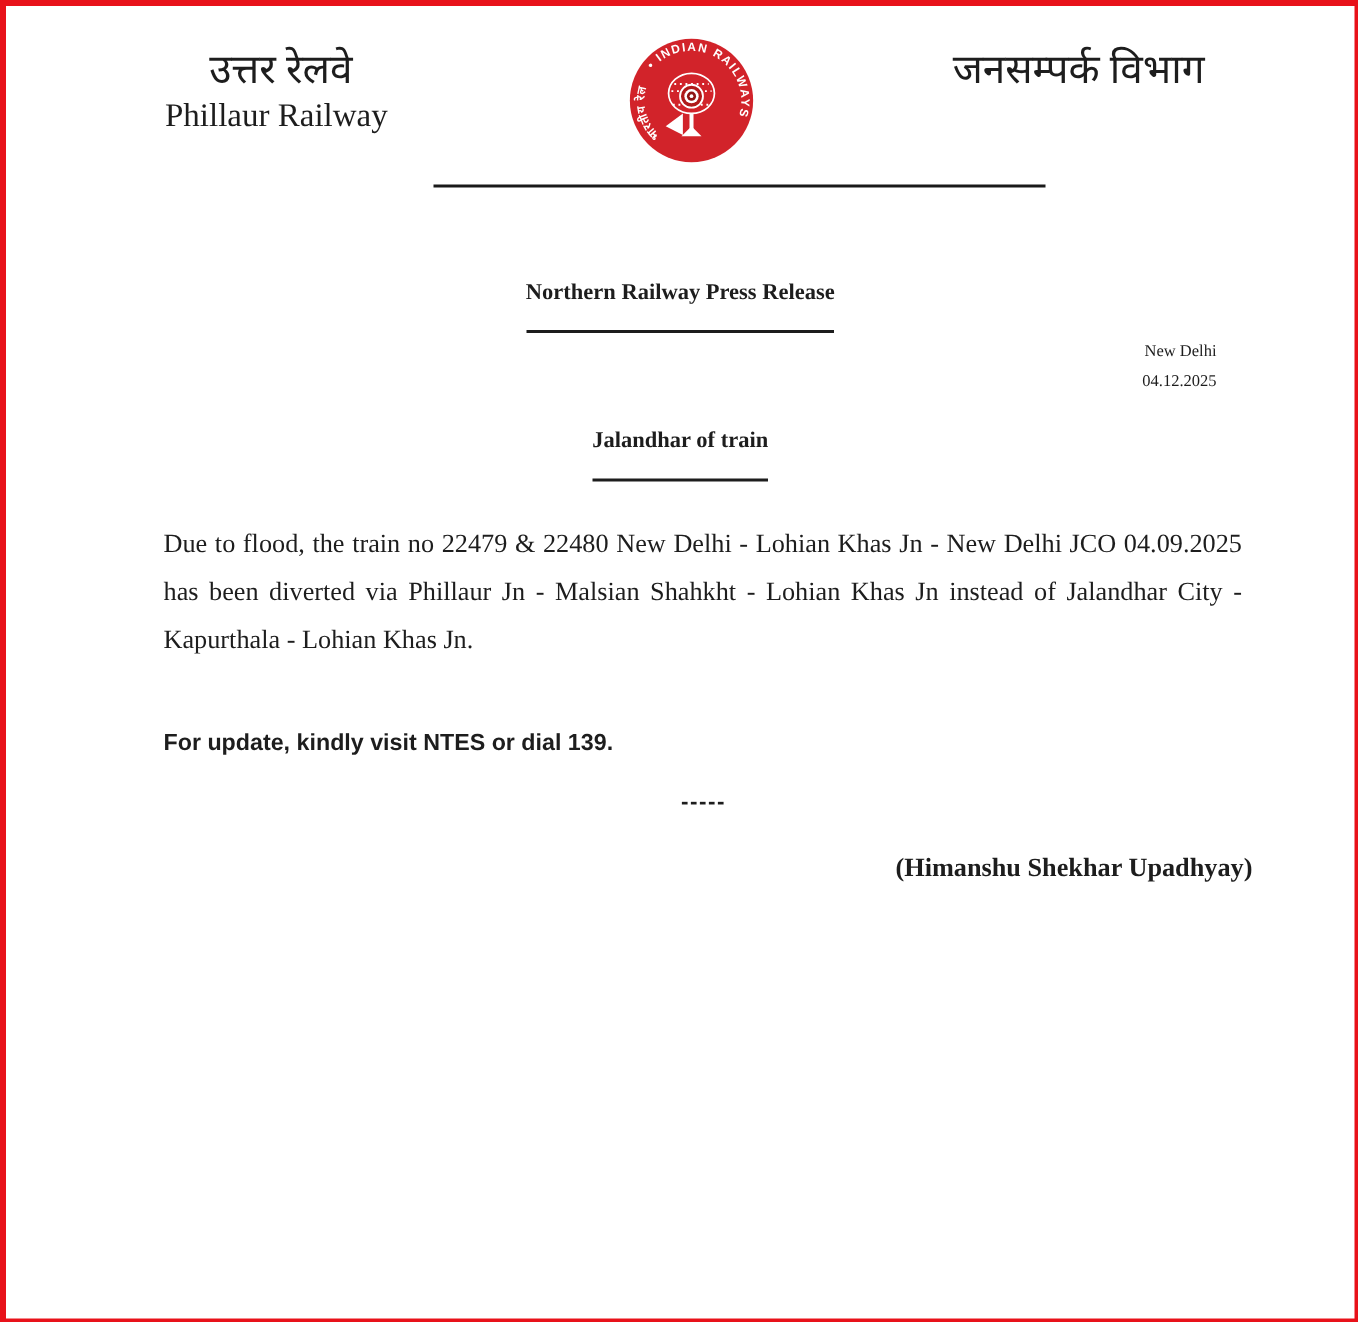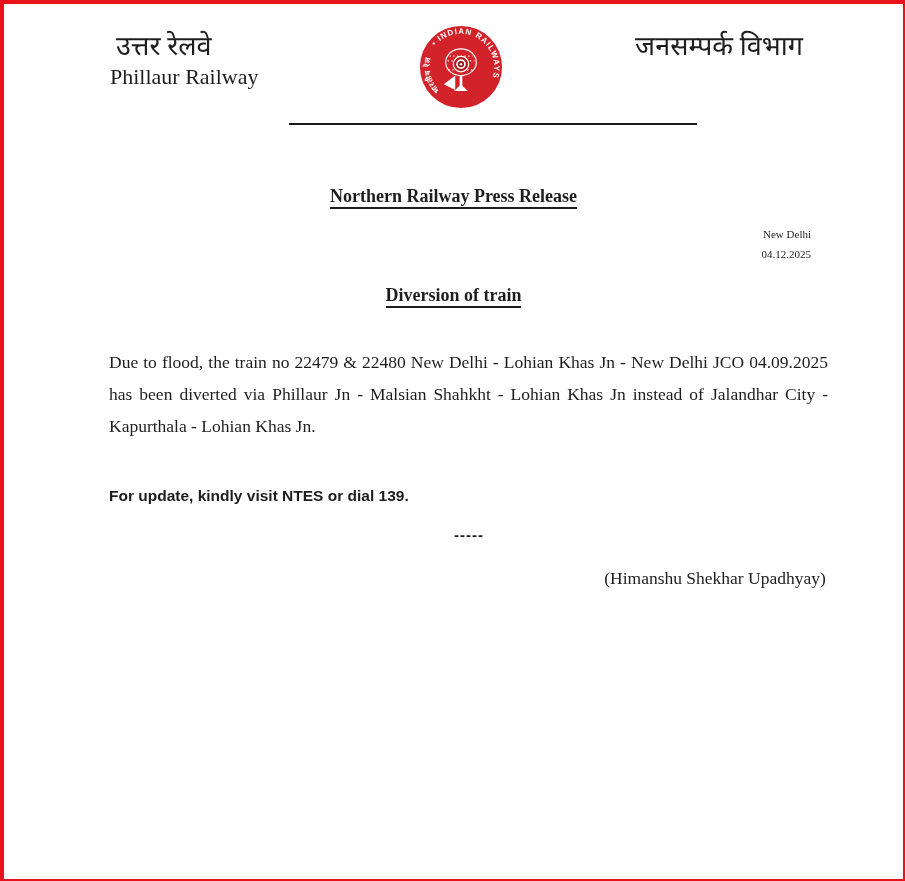--- a/index.html
+++ b/index.html
@@ -18,20 +18,21 @@
   }
   .abs { position: absolute; }
 
   
   .org-left  { left: 106px; top: 24px; text-align: left; }
   .org-right { right: 100px; top: 24px; text-align: right; }
   .hindi-line {
     font-size: 27px; line-height: 36px;
     font-family: "Liberation Serif", serif;
     white-space: nowrap;
+    text-align: center;
   }
   .org-left .hindi-line { padding-left: 6px; }
   .english-line {
     font-size: 22px; line-height: 26px;
     font-family: "Liberation Serif", serif;
     white-space: nowrap;
   }
   .logo-wrap { left: 414px; top: 20px; width: 86px; height: 86px; }
   .logo-wrap svg { width: 86px; height: 86px; display: block; }
 
@@ -42,23 +43,23 @@
 
   
   .release-title {
     left: 0; right: 0; top: 182px;
     text-align: center;
   }
   .release-title .u,
   .subject .u {
     display: inline-block;
     font-weight: bold;
-    font-size: 18px;
+    font-size: 15px;
     border-bottom: 2px solid #1d1d1d;
-    padding-bottom: 0;
+    padding-bottom: 16px;
     white-space: nowrap;
   }
   .dateline {
     right: 92px; top: 221px;
     text-align: right;
     font-size: 11px; line-height: 19.5px;
   }
   .subject {
     left: 0; right: 0; top: 281px;
     text-align: center;
@@ -82,20 +83,21 @@
     font-family: "Liberation Sans", sans-serif;
     font-weight: bold;
     font-size: 15px;
     letter-spacing: 1px;
   }
   .signature {
     right: 70px; top: 563px; width: 236px;
     text-align: center;
     font-size: 17.5px; line-height: 23.5px;
     white-space: nowrap;
+    font-weight: bold;
   }
 </style>
 </head>
 <body>
 
 <div class="page">
 
   <div class="abs org-left">
     <div class="hindi-line">उत्तर रेलवे</div>
     <div class="english-line">Phillaur Railway</div>
@@ -140,21 +142,21 @@
   <div class="abs release-title">
     <span class="u">Northern Railway Press Release</span>
   </div>
 
   <div class="abs dateline">
     <div>New Delhi</div>
     <div>04.12.2025</div>
   </div>
 
   <div class="abs subject">
-    <span class="u">Diversion of train</span>
+    <span class="u">Jalandhar of train</span>
   </div>
 
   <p class="abs body-para">Due to flood, the train no 22479 &amp; 22480 New Delhi - Lohian Khas Jn - New Delhi JCO 04.09.2025 has been diverted via Phillaur Jn - Malsian Shahkht - Lohian Khas Jn instead of Jalandhar City - Kapurthala - Lohian Khas Jn.</p>
 
   <div class="abs note-line">For update, kindly visit NTES or dial 139.</div>
 
   <div class="abs sep-dashes">-----</div>
 
   <div class="abs signature">
     <div>(Himanshu Shekhar Upadhyay)</div>

